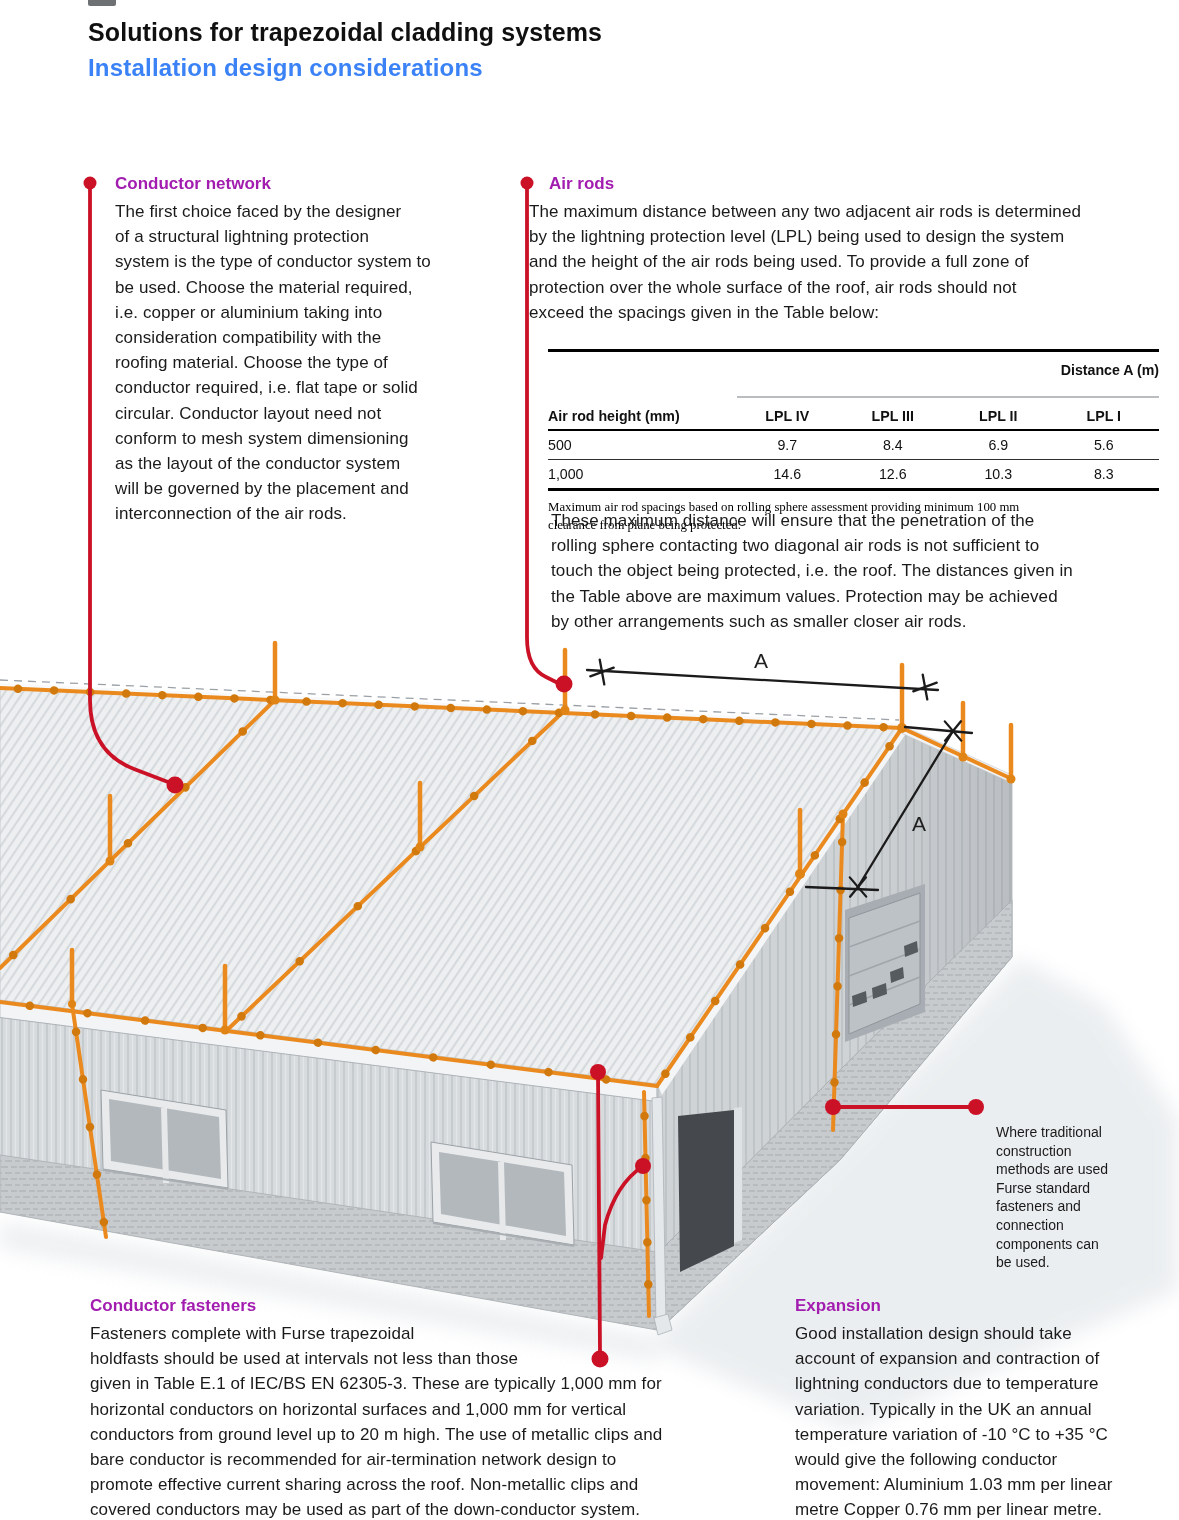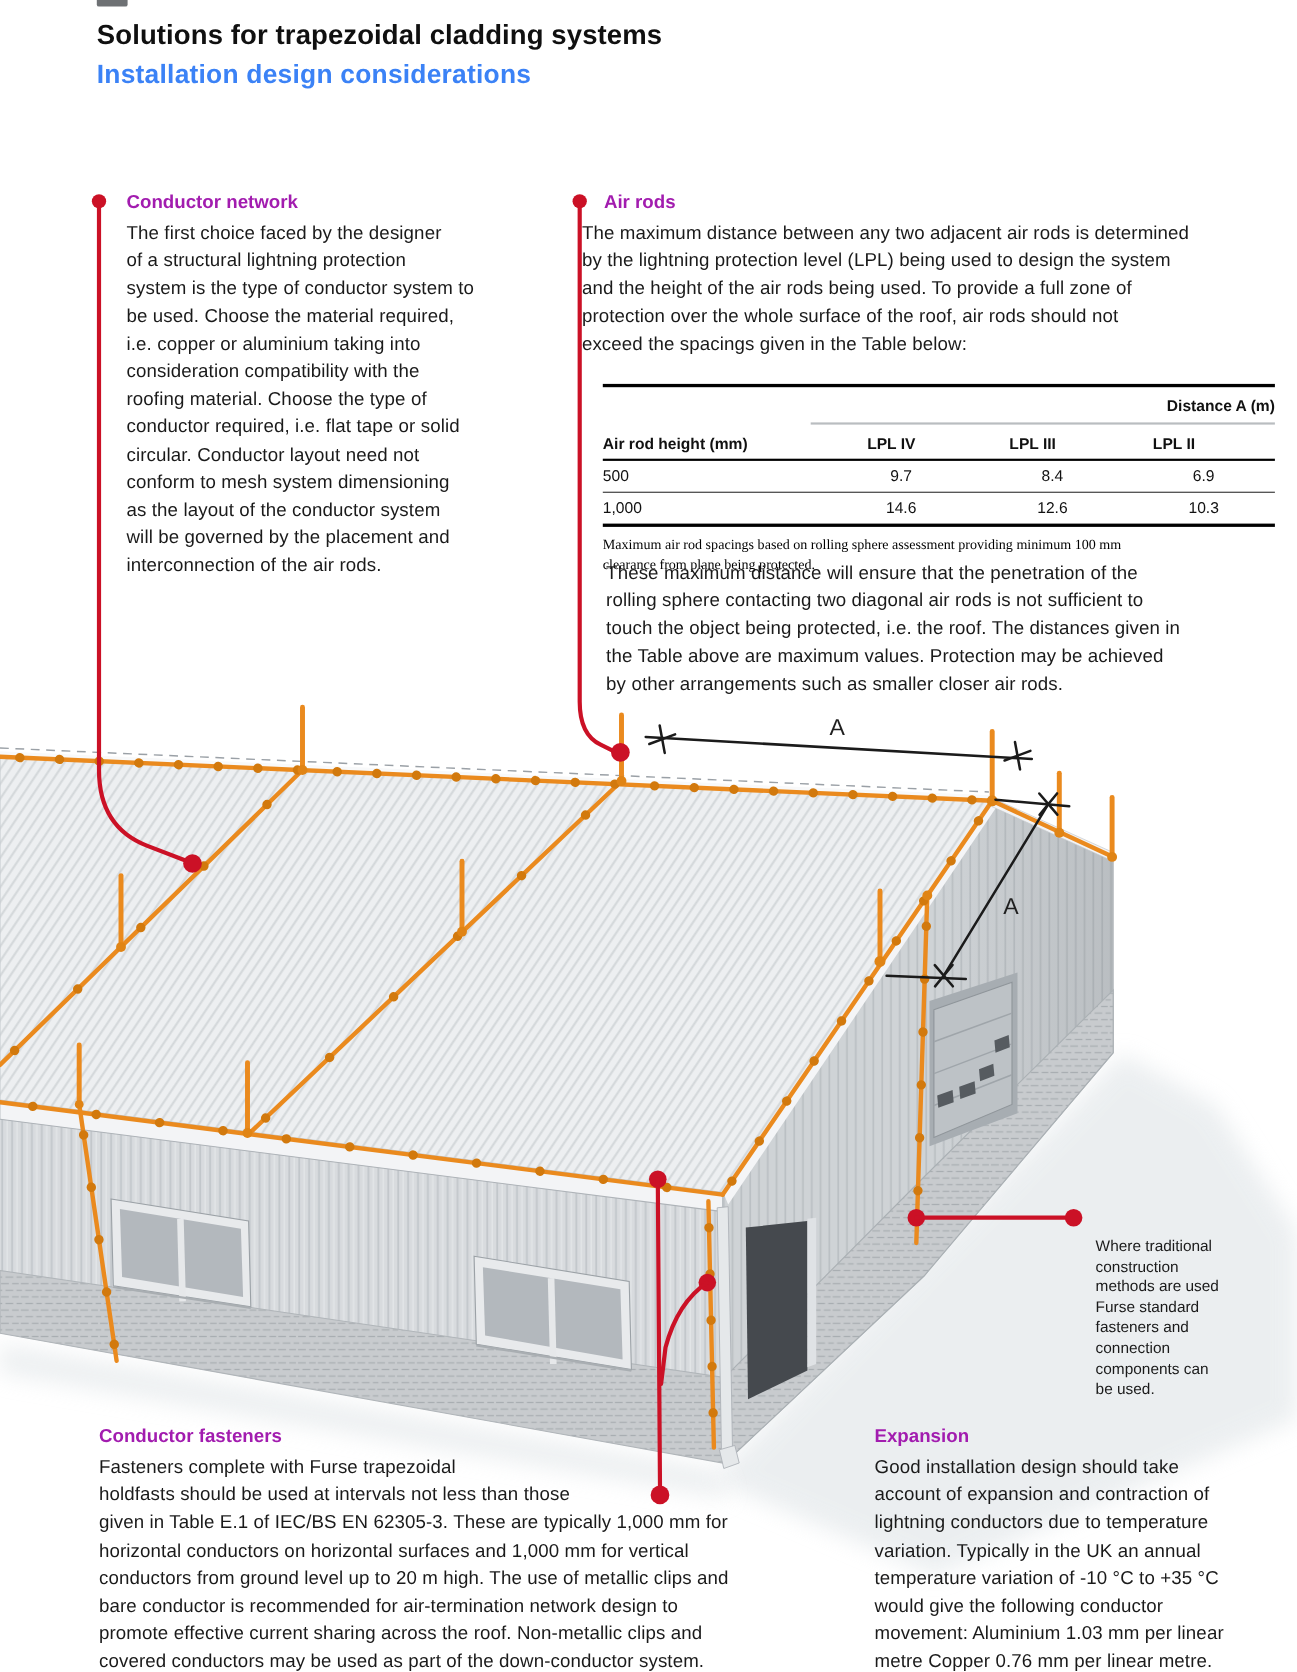--- a/index.html
+++ b/index.html
@@ -16,25 +16,25 @@
   .corner-mark{position:absolute;left:88px;top:0;width:28px;height:6px;background:#55585c;opacity:.85;border-radius:0 0 2px 2px;z-index:3;}
   .page-title{left:88px;top:18px;font-size:25px;font-weight:700;color:#101010;letter-spacing:.1px;}
   .page-subtitle{left:88px;top:54px;font-size:24px;font-weight:700;color:#3b82f6;letter-spacing:.2px;}
   .sec-heading{font-size:17px;font-weight:700;color:#a21caf;}
   .body-copy{font-size:17px;line-height:25.2px;white-space:pre-line;color:#1a1a1a;letter-spacing:.1px;}
   .small-copy{font-size:14px;line-height:18.6px;white-space:pre-line;color:#1a1a1a;margin-top:29px;}
 
   
   .tbl{position:absolute;left:548px;top:349px;width:611px;z-index:3;font-size:14.2px;color:#111;}
   .tbl-spanner{display:flex;justify-content:flex-end;align-items:flex-end;height:26px;
-    border-top:3.5px solid #000;padding-bottom:8px;font-weight:700;position:relative;}
+    border-top:3.5px solid #000;padding-bottom:20px;font-weight:700;position:relative;}
   .tbl-spanner::after{content:"";position:absolute;left:189px;right:0;bottom:0;height:2px;background:#b9bdc0;}
   .tbl-grid{display:grid;grid-template-columns:189px 105.5px 105.5px 105.5px 105.5px;}
-  .tbl-hrow{font-weight:700;height:26px;align-items:end;padding-bottom:5px;border-bottom:2.5px solid #000;gap:23px;}
-  .tbl-drow{height:28px;align-items:center;border-bottom:1.5px solid #2e2e2e;gap:32px;}
+  .tbl-hrow{font-weight:700;height:26px;align-items:end;padding-bottom:5px;border-bottom:2.5px solid #000;}
+  .tbl-drow{height:28px;align-items:center;border-bottom:1.5px solid #2e2e2e;}
   .tbl-drow.last{border-bottom:3.5px solid #000;}
   .tbl .num{text-align:center;padding-right:5px;}
   .tbl-fn{margin-top:8px;font-size:12.8px;line-height:17.5px;white-space:pre-line;color:#000000;font-family:Liberation Serif, serif;}
 
   svg.scene{position:absolute;left:0;top:0;z-index:1;}
   .oc{stroke:var(--orange);stroke-width:4;fill:none;stroke-linecap:round;}
   .ocd{stroke:#d2790d;stroke-width:8.5;fill:none;stroke-linecap:round;}
   .rod{stroke:var(--orange);stroke-width:4.5;stroke-linecap:round;}
   .blob{fill:#e08415;}
   .rl{stroke:var(--red);stroke-width:3.8;fill:none;stroke-linecap:round;}

